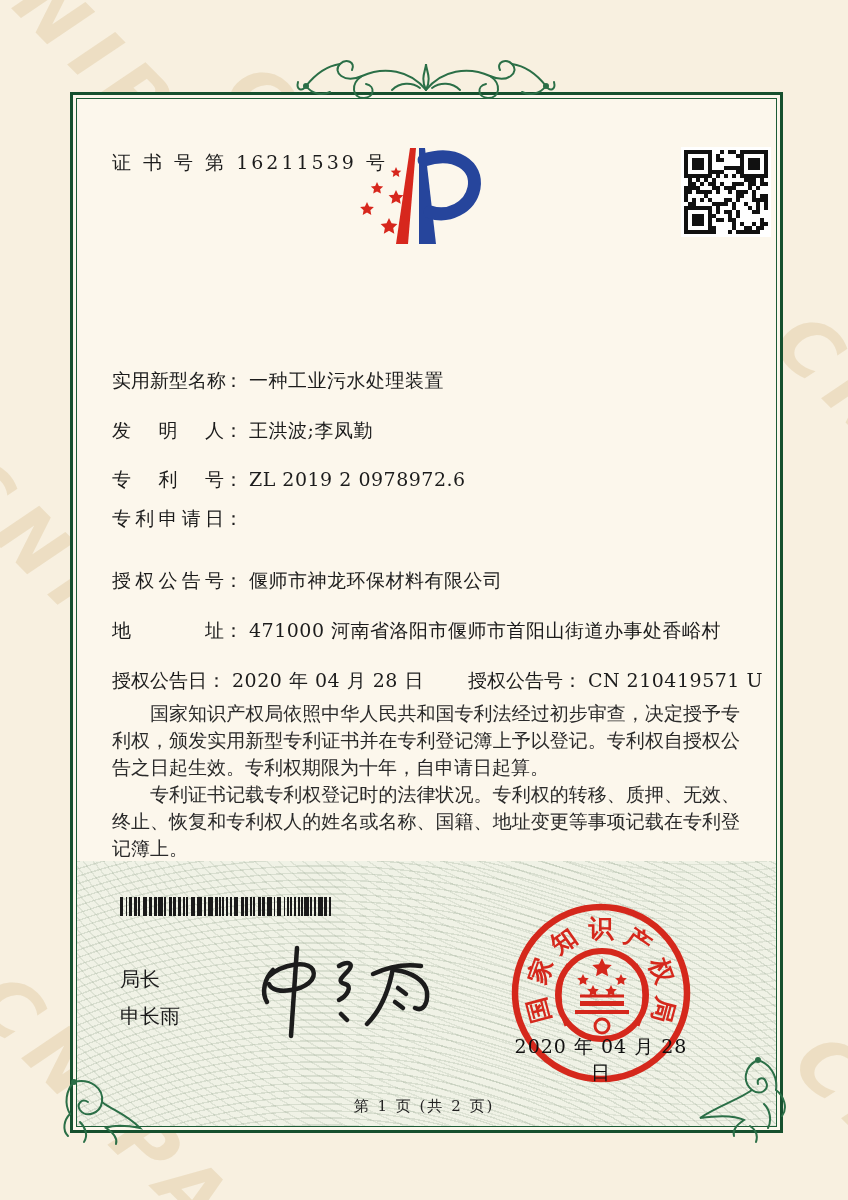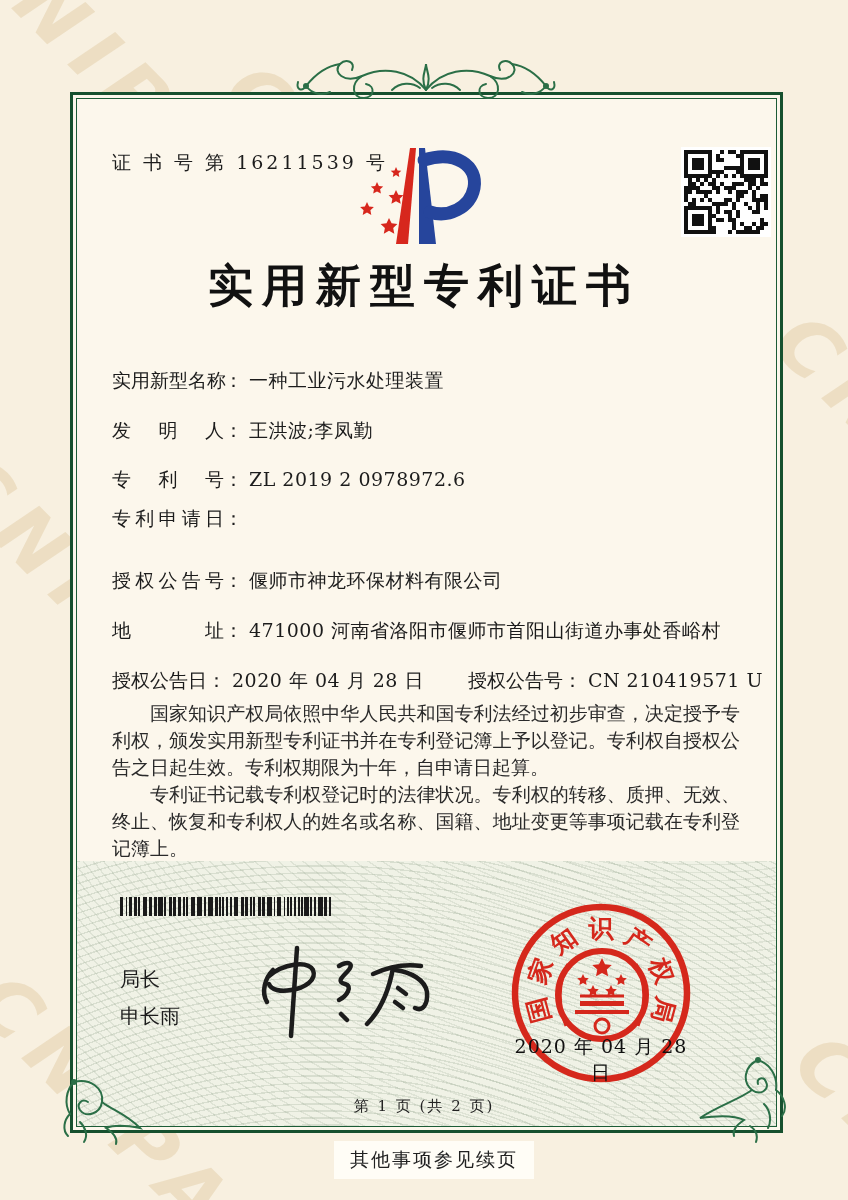--- a/index.html
+++ b/index.html
@@ -357,21 +357,20 @@
       <i style="grid-area: 21 / 8;"></i>
       <i style="grid-area: 21 / 12;"></i>
       <i style="grid-area: 21 / 14;"></i>
       <i style="grid-area: 21 / 15;"></i>
       <i style="grid-area: 21 / 16;"></i>
       <i style="grid-area: 21 / 17;"></i>
       <i style="grid-area: 21 / 18;"></i>
       <i style="grid-area: 21 / 19;"></i>
     </div>
 
-  <div class="title">实用新型专利证书</div>
 
   <div class="fields">
     <div class="frow">
       <span class="flabel">实用新型名称</span>
         <span class="fcolon">：</span>
       <span class="fvalue">一种工业污水处理装置</span>
     </div>
     <div class="frow">
       <span class="flabel">发明人</span>
         <span class="fcolon">：</span>
@@ -452,15 +451,14 @@
         <span class="ringchar" style="left: 44.2911px; top: 28.5743px; transform: rotate(-35deg);">知</span>
         <span class="ringchar" style="left: 81px; top: 17px; transform: rotate(0deg);">识</span>
         <span class="ringchar" style="left: 117.709px; top: 28.5743px; transform: rotate(35deg);">产</span>
         <span class="ringchar" style="left: 141.14px; top: 59.1107px; transform: rotate(70deg);">权</span>
         <span class="ringchar" style="left: 142.819px; top: 97.5644px; transform: rotate(105deg);">局</span>
       </div>
   </div>
   <div class="seal-date">2020 年 04 月 28 日</div>
 
   <div class="pageinfo">第 1 页 (共 2 页)</div>
-  <div class="contnote">其他事项参见续页</div>
 
 </div>
 
 </body></html>

